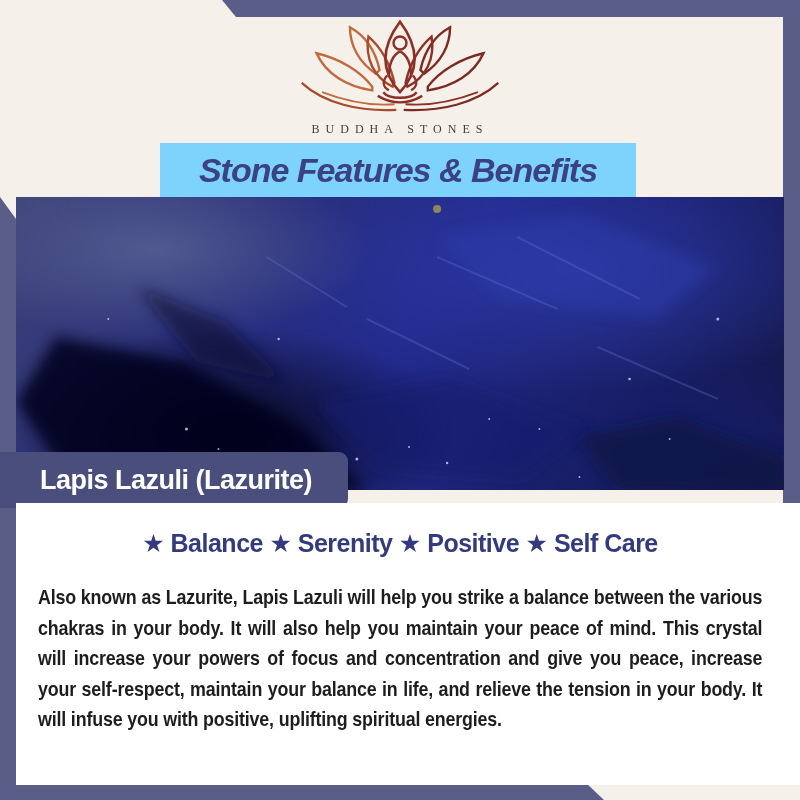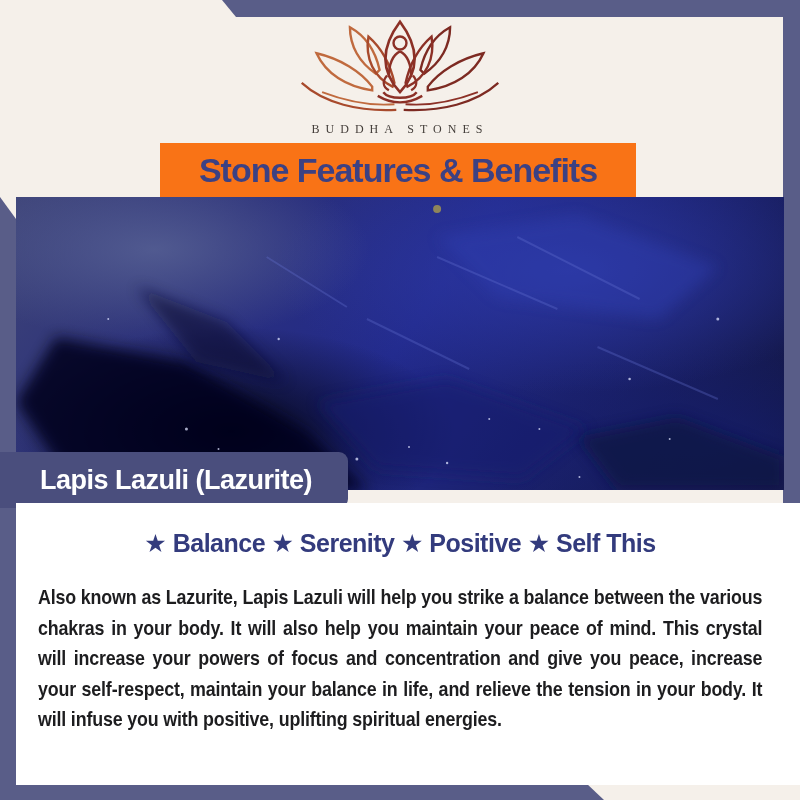--- a/index.html
+++ b/index.html
@@ -16,21 +16,21 @@
   .logo-wrap svg{display:block;margin:0 auto;}
   .brand-name{
     margin-top:2px;
     font-family:"Liberation Serif","DejaVu Serif",serif;
     font-size:12px;letter-spacing:6px;color:#443e3a;font-weight:500;
   }
 
   
   .header-band{
     position:absolute;left:160px;top:143px;width:476px;height:54px;
-    background:#f97316;display:flex;align-items:center;justify-content:center;
+    background:#7dd3fc;display:flex;align-items:center;justify-content:center;font-style:italic;
   }
   .header-band h1{
     margin:0;font-size:34px;font-weight:700;color:#3c4183;letter-spacing:-1px;
   }
 
   
   .stone-image{
     position:absolute;left:16px;top:197px;width:768px;height:293px;
     background:
       radial-gradient(ellipse 40% 45% at 18% 18%, rgba(86,96,148,.85), rgba(86,96,148,0) 70%),
@@ -145,17 +145,17 @@
       </g>
     </svg>
   </div>
 
   <div class="stone-label">
     <span>Lapis Lazuli (Lazurite)</span>
   </div>
 
   <div class="card"></div>
 
-  <div class="benefits">★ Balance ★ Serenity ★ Positive ★ Self This</div>
+  <div class="benefits">★ Balance ★ Serenity ★ Positive ★ Self Care</div>
 
   <p class="desc">Also known as Lazurite, Lapis Lazuli will help you strike a balance between the various chakras in your body. It will also help you maintain your peace of mind. This crystal will increase your powers of focus and concentration and give you peace, increase your self-respect, maintain your balance in life, and relieve the tension in your body. It will infuse you with positive, uplifting spiritual energies.</p>
 
 </div>
 
 </body></html>

